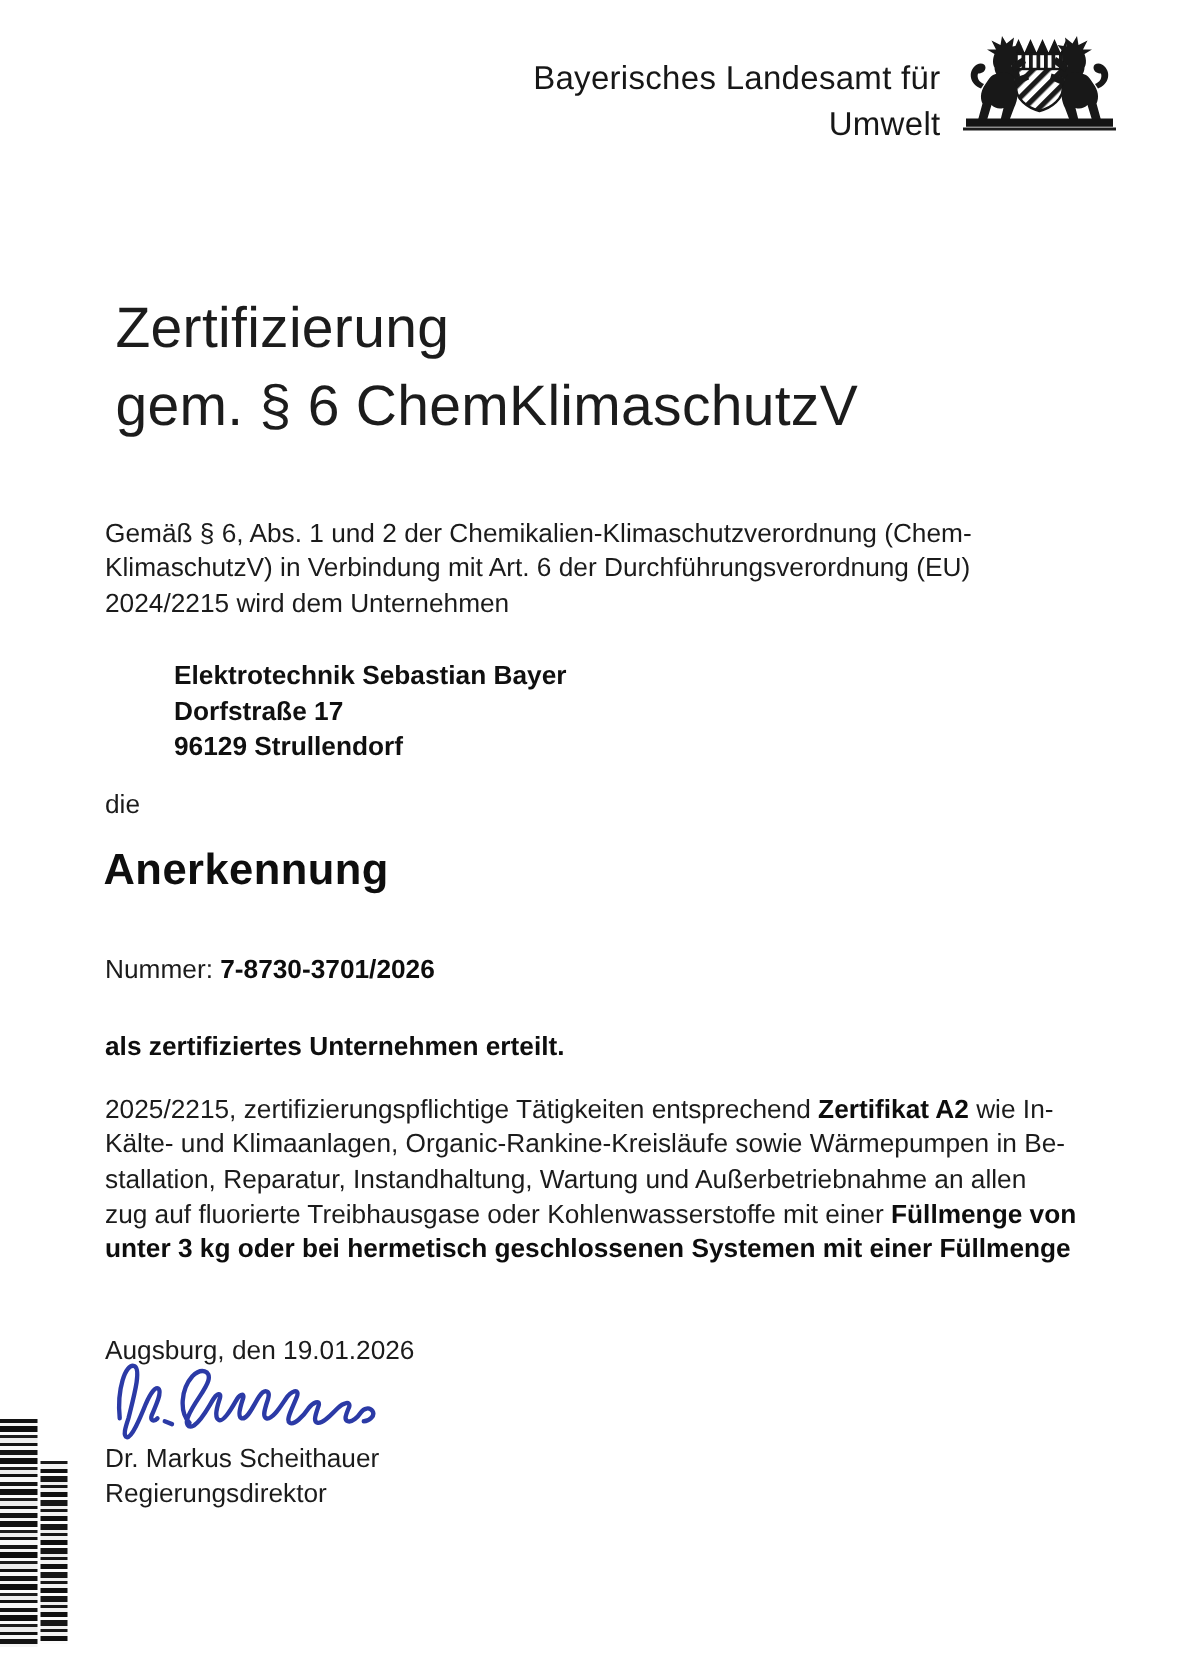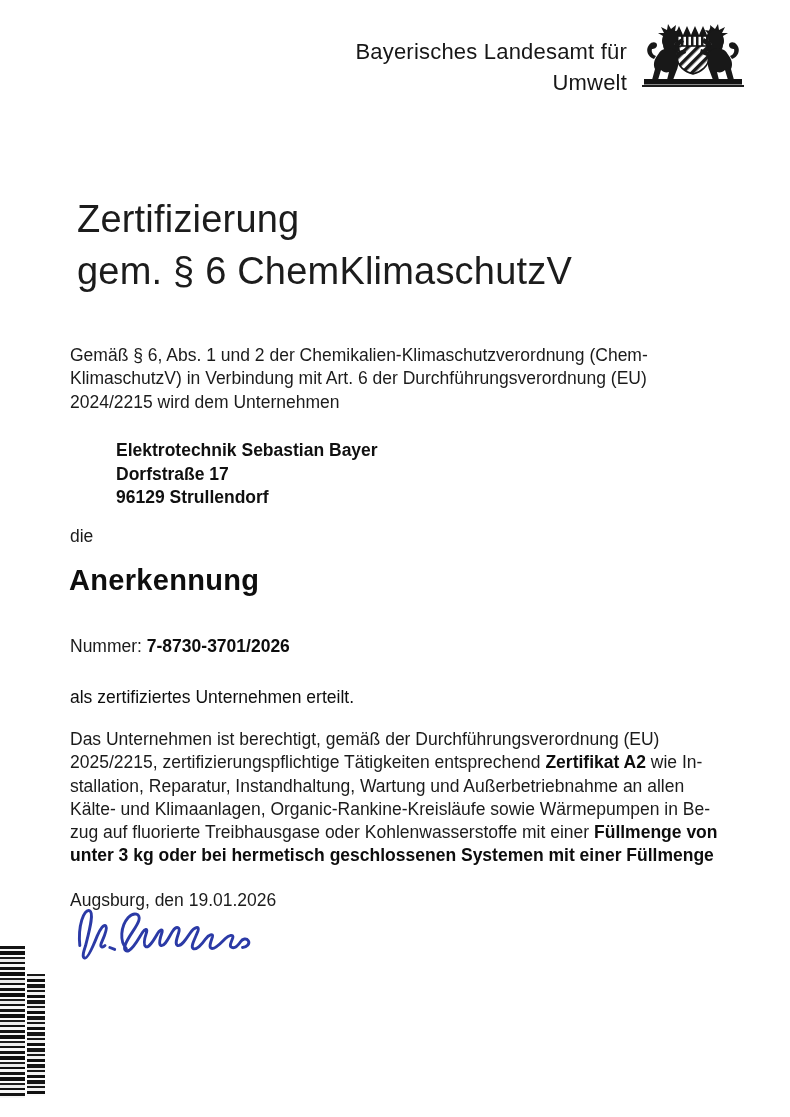--- a/index.html
+++ b/index.html
@@ -49,21 +49,21 @@
   .recog-heading {
     position: absolute;
     left: 69px;
     top: 564px;
     font-size: 29px;
     font-weight: bold;
     color: #0e0e0e;
     letter-spacing: 0.3px;
   }
   .nummer     { position: absolute; left: 70px; top: 635px; }
-  .granted    { position: absolute; left: 70px; top: 686px; font-weight: normal; color: #0e0e0e; }
+  .granted    { position: absolute; left: 70px; top: 686px; font-weight: bold; color: #0e0e0e; }
   .authorization { position: absolute; left: 70px; top: 728px; width: 650px; }
   .b { font-weight: bold; color: #0d0d0d; }
   
   .place-date { position: absolute; left: 70px; top: 889px; }
   .signature-svg { position: absolute; left: 74px; top: 901px; width: 184px; height: 62px; }
   .signatory { position: absolute; left: 70px; top: 961px; line-height: 22.6px; }
   
   .barcode-col-a {
     position: absolute;
     left: 0; top: 946px;
@@ -157,35 +157,38 @@
 
   <div class="connector txt">die</div>
 
   <div class="recog-heading">Anerkennung</div>
 
   <div class="nummer txt"><span>Nummer: </span><span class="b">7-8730-3701/2026</span></div>
 
   <div class="granted txt">als zertifiziertes Unternehmen erteilt.</div>
 
   <div class="authorization txt">
-    <div><span>Das Unternehmen ist berechtigt, gemäß der Durchführungsverordnung (EU)</span></div>
     <div><span>2025/2215, zertifizierungspflichtige Tätigkeiten entsprechend </span><span class="b">Zertifikat A2</span><span> wie In-</span></div>
+    <div><span>Kälte- und Klimaanlagen, Organic-Rankine-Kreisläufe sowie Wärmepumpen in Be-</span></div>
     <div><span>stallation, Reparatur, Instandhaltung, Wartung und Außerbetriebnahme an allen</span></div>
-    <div><span>Kälte- und Klimaanlagen, Organic-Rankine-Kreisläufe sowie Wärmepumpen in Be-</span></div>
     <div><span>zug auf fluorierte Treibhausgase oder Kohlenwasserstoffe mit einer </span><span class="b">Füllmenge von</span></div>
     <div><span class="b">unter 3 kg oder bei hermetisch geschlossenen Systemen mit einer Füllmenge</span></div>
   </div>
 
   <div class="place-date txt">Augsburg, den 19.01.2026</div>
 
   <svg class="signature-svg" viewBox="0 0 190 64" xmlns="http://www.w3.org/2000/svg">
     <g fill="none" stroke="#2b3aa6" stroke-width="3" stroke-linecap="round" stroke-linejoin="round">
       <path d="M6,46 C4,26 10,8 16,10 C21,12 16,30 12,46 C10,52 8,58 11,59 C14,60 20,46 24,36 C27,29 31,23 33,26 C35,29 30,39 28,44 C27,47 29,49 32,46"></path>
       <path d="M37,48 l5,2"></path>
       <path d="M54,49 C47,42 48,26 56,17 C62,11 69,13 67,20 C65,27 57,35 53,45 C51,50 53,53 57,51 C63,47 67,38 71,32 C73,29 76,28 75,32 C73,38 71,45 74,47 C77,49 82,41 86,34 C88,30 92,28 91,32 C89,38 87,45 90,46 C94,47 98,37 102,31 C106,25 110,27 108,33 C106,39 104,45 107,46 C111,47 116,39 120,33 C124,27 130,25 128,31 C125,39 120,47 123,49 C126,51 132,45 136,39 C139,35 144,33 143,37 C141,43 139,48 142,49 C146,50 152,43 156,39 C160,35 165,34 164,38 C162,43 160,47 163,48 C166,49 170,45 172,42 C174,39 178,38 180,41 C182,44 178,48 174,48"></path>
     </g>
   </svg>
 
+  <div class="signatory txt">
+    <div>Dr. Markus Scheithauer</div>
+    <div>Regierungsdirektor</div>
+  </div>
 
   <div class="barcode-col-a"></div>
   <div class="barcode-col-b"></div>
 
 </div>
 
 </body></html>

